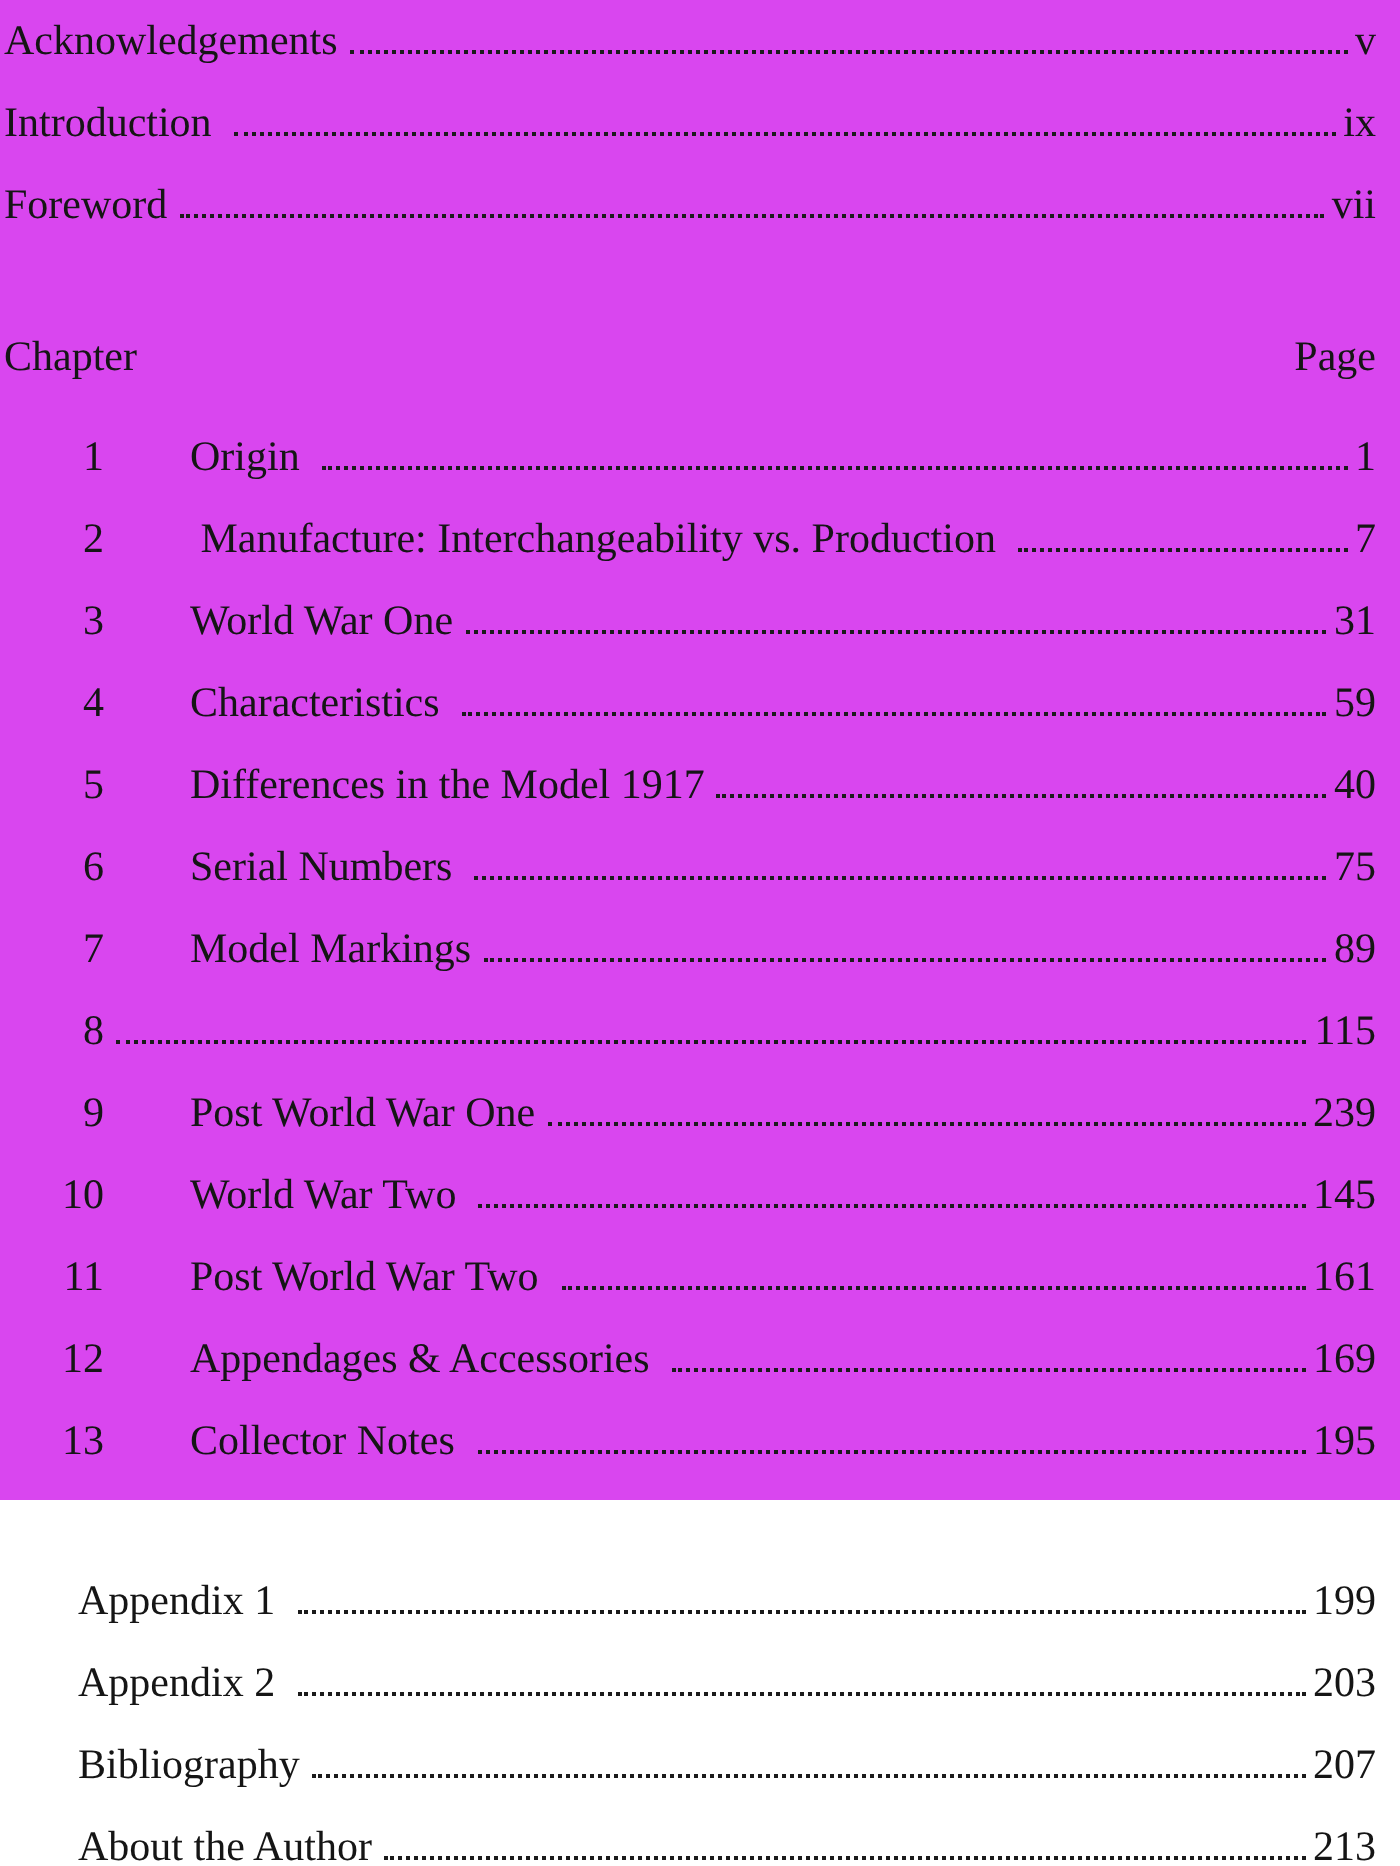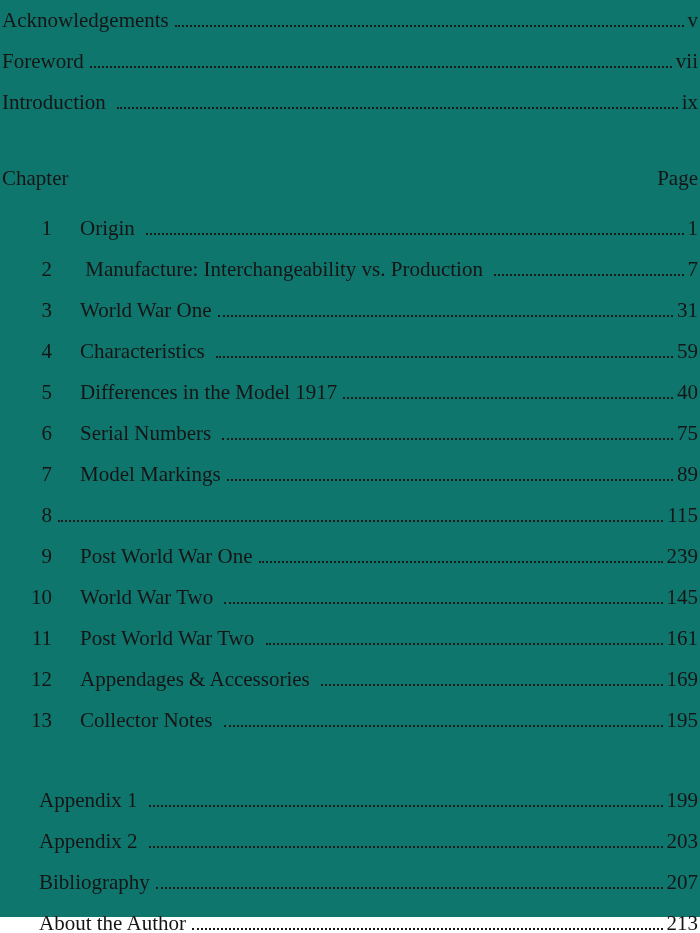--- a/index.html
+++ b/index.html
@@ -11,23 +11,23 @@
     width: 700px;
     height: 933px;
     overflow: hidden;
     font-family: "Liberation Serif", "DejaVu Serif", serif;
     color: #151515;
     -webkit-font-smoothing: antialiased;
   }
   .page {
     box-sizing: border-box;
     width: 700px;
-    height: 917px;
-    padding: 7px 2px 0 2px;
-    background: #0f766e;
+    height: 750px;
+    padding: 7px 12px 0 2px;
+    background: #d946ef;
   }
   .row {
     display: flex;
     align-items: baseline;
     font-size: 21px;
     line-height: 26px;
     margin: 0 0 15px 0;
   }
   .title {
     white-space: pre;
@@ -55,50 +55,50 @@
   .chapters {
     margin-top: 24px;
   }
   .chapter-row .num {
     flex: 0 0 50px;
     width: 50px;
     text-align: right;
     white-space: pre;
   }
   .chapter-row .title {
-    margin-left: 28px;
+    margin-left: 43px;
   }
   .back {
     margin-top: 54px;
     padding-left: 37px;
   }
 </style>
 </head>
 <body>
 
 <div class="page">
 
   <div class="front">
 
       <div class="row front-row">
         <span class="title">Acknowledgements</span>
         <span class="leader"></span>
         <span class="pagenum">v</span>
       </div>
 
       <div class="row front-row">
+        <span class="title">Introduction </span>
+        <span class="leader"></span>
+        <span class="pagenum">ix</span>
+      </div>
+
+      <div class="row front-row">
         <span class="title">Foreword</span>
         <span class="leader"></span>
         <span class="pagenum">vii</span>
-      </div>
-
-      <div class="row front-row">
-        <span class="title">Introduction </span>
-        <span class="leader"></span>
-        <span class="pagenum">ix</span>
       </div>
     </div>
 
   <div class="toc-header">
     <span>Chapter</span>
     <span>Page</span>
   </div>
 
   <div class="chapters">
 

